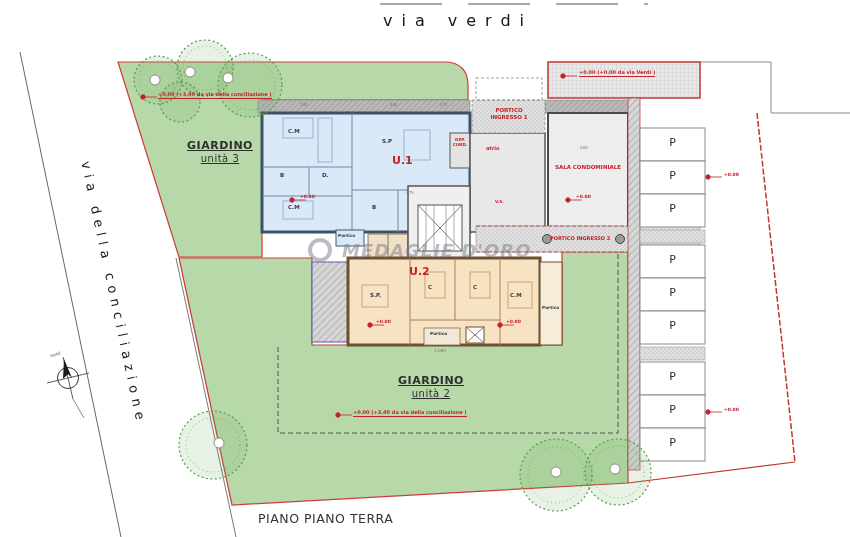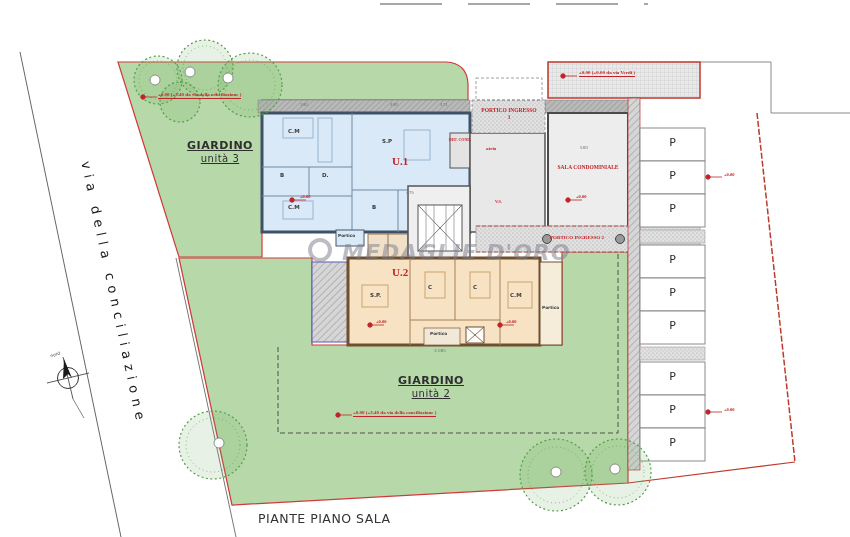--- a/index.html
+++ b/index.html
@@ -3,36 +3,36 @@
 <meta charset="utf-8">
 <style>
   html,body{margin:0;padding:0;background:#fff;}
   #canvas{
     position:relative;width:850px;height:537px;background:#fff;overflow:hidden;
     font-family:"DejaVu Sans",sans-serif;
   }
   #drawing{position:absolute;left:0;top:0;}
   .lbl{position:absolute;color:#333;white-space:nowrap;line-height:1.15;}
   .center{text-align:center;}
-  .red{color:#c22328;font-family:Liberation Serif, serif;}
+  .red{color:#c22328;}
   .g-title{font-size:11px;font-weight:600;letter-spacing:.5px;color:#2e2e2e;text-decoration:underline;}
   .g-unit{font-size:10px;font-weight:400;display:block;}
   .elev{font-size:5px;font-weight:600;border-bottom:.7px solid #c22328;padding-bottom:.5px;}
   .room{font-size:5.5px;font-weight:600;color:#3a3a3a;}
   .room-sm{font-size:4.3px;font-weight:600;color:#3a3a3a;}
   .uid{font-size:11px;font-weight:600;}
   .common-lbl{font-size:5.5px;font-weight:700;line-height:1.3;}
   .dim{font-size:4.2px;color:#777;}
   .zero{font-size:4.5px;font-weight:600;}
   .pstall{font-size:11px;color:#2b2b2b;width:65px;text-align:center;font-weight:500;}
   .street-top{font-size:16px;letter-spacing:9px;color:#161616;font-weight:400;}
   .street-left{font-size:13px;letter-spacing:5.5px;color:#161616;transform:rotate(78deg);transform-origin:0 0;}
   .plan-title{font-size:12.5px;color:#333;letter-spacing:.5px;}
   .wm{position:absolute;color:rgba(122,124,138,.5);font-style:italic;font-weight:700;pointer-events:none;}
-  .wm-brand{font-size:22px;letter-spacing:1px;}
+  .wm-brand{font-size:18px;letter-spacing:1px;}
   .wm-site{font-size:19px;letter-spacing:.5px;}
   .wm-logo{position:absolute;width:24px;height:24px;border:4px solid rgba(122,124,138,.5);border-radius:50%;box-sizing:border-box;}
   .nord{font-size:4.5px;color:#444;transform:rotate(-18deg);}
 </style>
 </head>
 <body>
 
 <div id="canvas">
 
 <svg id="drawing" width="850" height="537" viewBox="0 0 850 537">
@@ -244,20 +244,21 @@
           <circle cx="370" cy="325" r="2.2"></circle>
           <line x1="370" y1="325" x2="384" y2="325" stroke-width=".8"></line>
         </g>
     <g>
           <circle cx="500" cy="325" r="2.2"></circle>
           <line x1="500" y1="325" x2="514" y2="325" stroke-width=".8"></line>
         </g>
   </g>
 </svg>
 
+<span class="lbl street-top" style="left:383px;top:12px;">via verdi</span>
 <span class="lbl street-left" style="left:92px;top:160px;">via della conciliazione</span>
 
 <div class="lbl g-title center" style="left:170px;top:140px;width:100px;">
   <span>GIARDINO</span>
   <span class="g-unit">unità 3</span>
 </div>
 <span class="lbl red elev" style="left:158px;top:92px;">+0.00 (+3.40 da via della conciliazione )</span>
 
 <div class="lbl g-title center" style="left:391px;top:375px;width:80px;">
   <span>GIARDINO</span>
@@ -267,21 +268,21 @@
 
 <span class="lbl red uid" style="left:392px;top:155px;">U.1</span>
 <span class="lbl room" style="left:288px;top:128px;">C.M</span>
 <span class="lbl room" style="left:280px;top:172px;">B</span>
 <span class="lbl room" style="left:322px;top:172px;">D.</span>
 <span class="lbl room" style="left:382px;top:138px;">S.P</span>
 <span class="lbl room" style="left:288px;top:204px;">C.M</span>
 <span class="lbl room" style="left:372px;top:204px;">B</span>
 <span class="lbl room-sm" style="left:338px;top:234px;">Portico</span>
 
-<span class="lbl red uid" style="left:392px;top:266px;">U.2</span>
+<span class="lbl red uid" style="left:409px;top:266px;">U.2</span>
 <span class="lbl room" style="left:370px;top:292px;">S.P.</span>
 <span class="lbl room" style="left:428px;top:284px;">C</span>
 <span class="lbl room" style="left:473px;top:284px;">C</span>
 <span class="lbl room" style="left:510px;top:292px;">C.M</span>
 <span class="lbl room-sm" style="left:430px;top:332px;">Portico</span>
 <span class="lbl room-sm" style="left:542px;top:306px;">Portico</span>
 
 <div class="lbl red common-lbl center" style="left:481px;top:107px;width:56px;white-space:normal;">PORTICO INGRESSO 1</div>
 <span class="lbl red common-lbl" style="left:550px;top:235px;font-size:5px;">PORTICO INGRESSO 2</span>
 <span class="lbl red" style="left:486px;top:146px;font-size:5px;font-weight:600;">atrio</span>
@@ -312,15 +313,15 @@
 <span class="lbl dim" style="left:440px;top:103px;">471</span>
 <span class="lbl dim" style="left:406px;top:191px;">475</span>
 <span class="lbl dim" style="left:580px;top:146px;">500</span>
 <span class="lbl dim" style="left:434px;top:349px;">3.085</span>
 
 <span class="lbl nord" style="left:50px;top:352px;">nord</span>
 
 <div class="wm-logo" style="left:308px;top:238px;"></div>
 <span class="wm wm-brand" style="left:342px;top:240px;">MEDAGLIE D'ORO</span>
 
-<span class="lbl plan-title" style="left:258px;top:512px;">PIANTE PIANO SALA</span>
+<span class="lbl plan-title" style="left:258px;top:512px;">PIANO PIANO TERRA</span>
 
 </div>
 
 </body></html>

